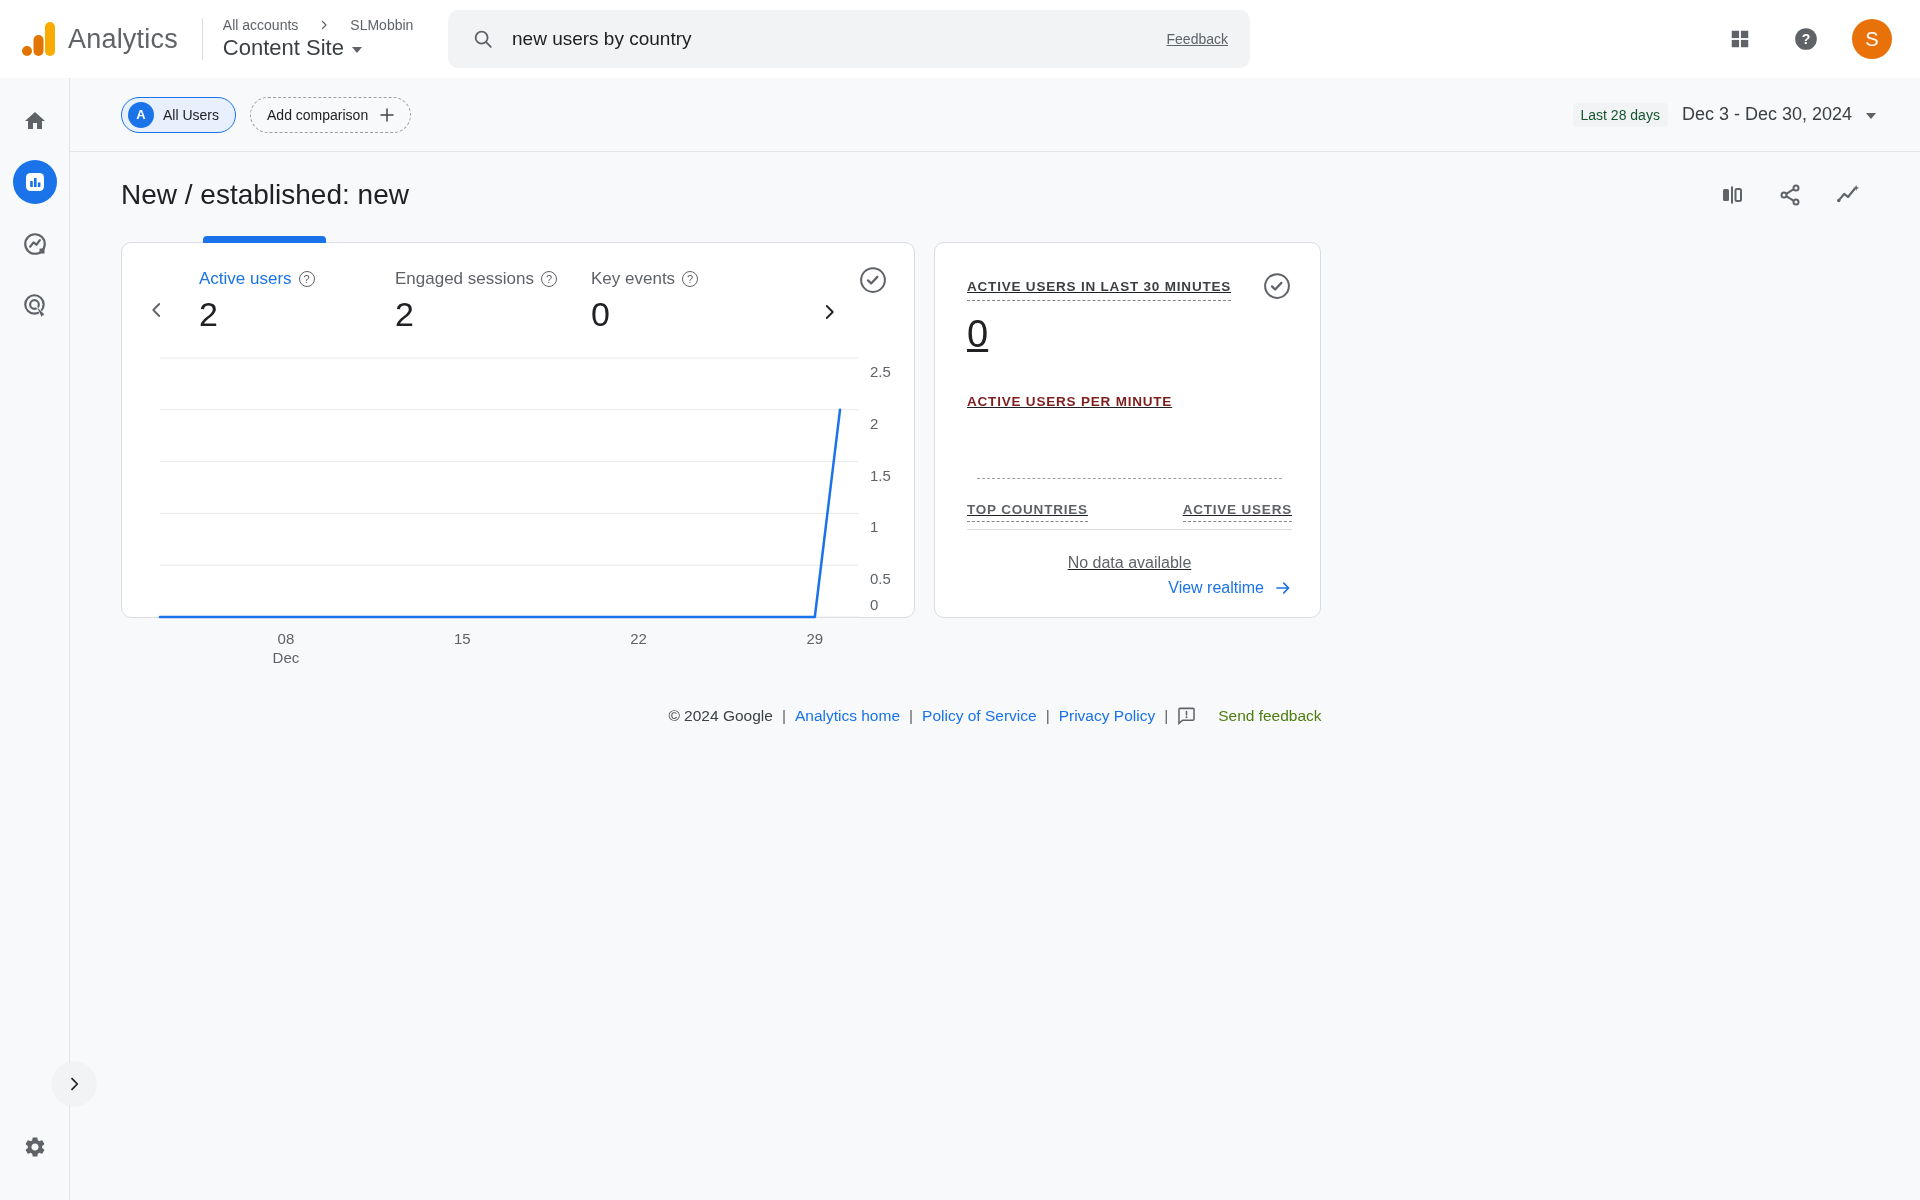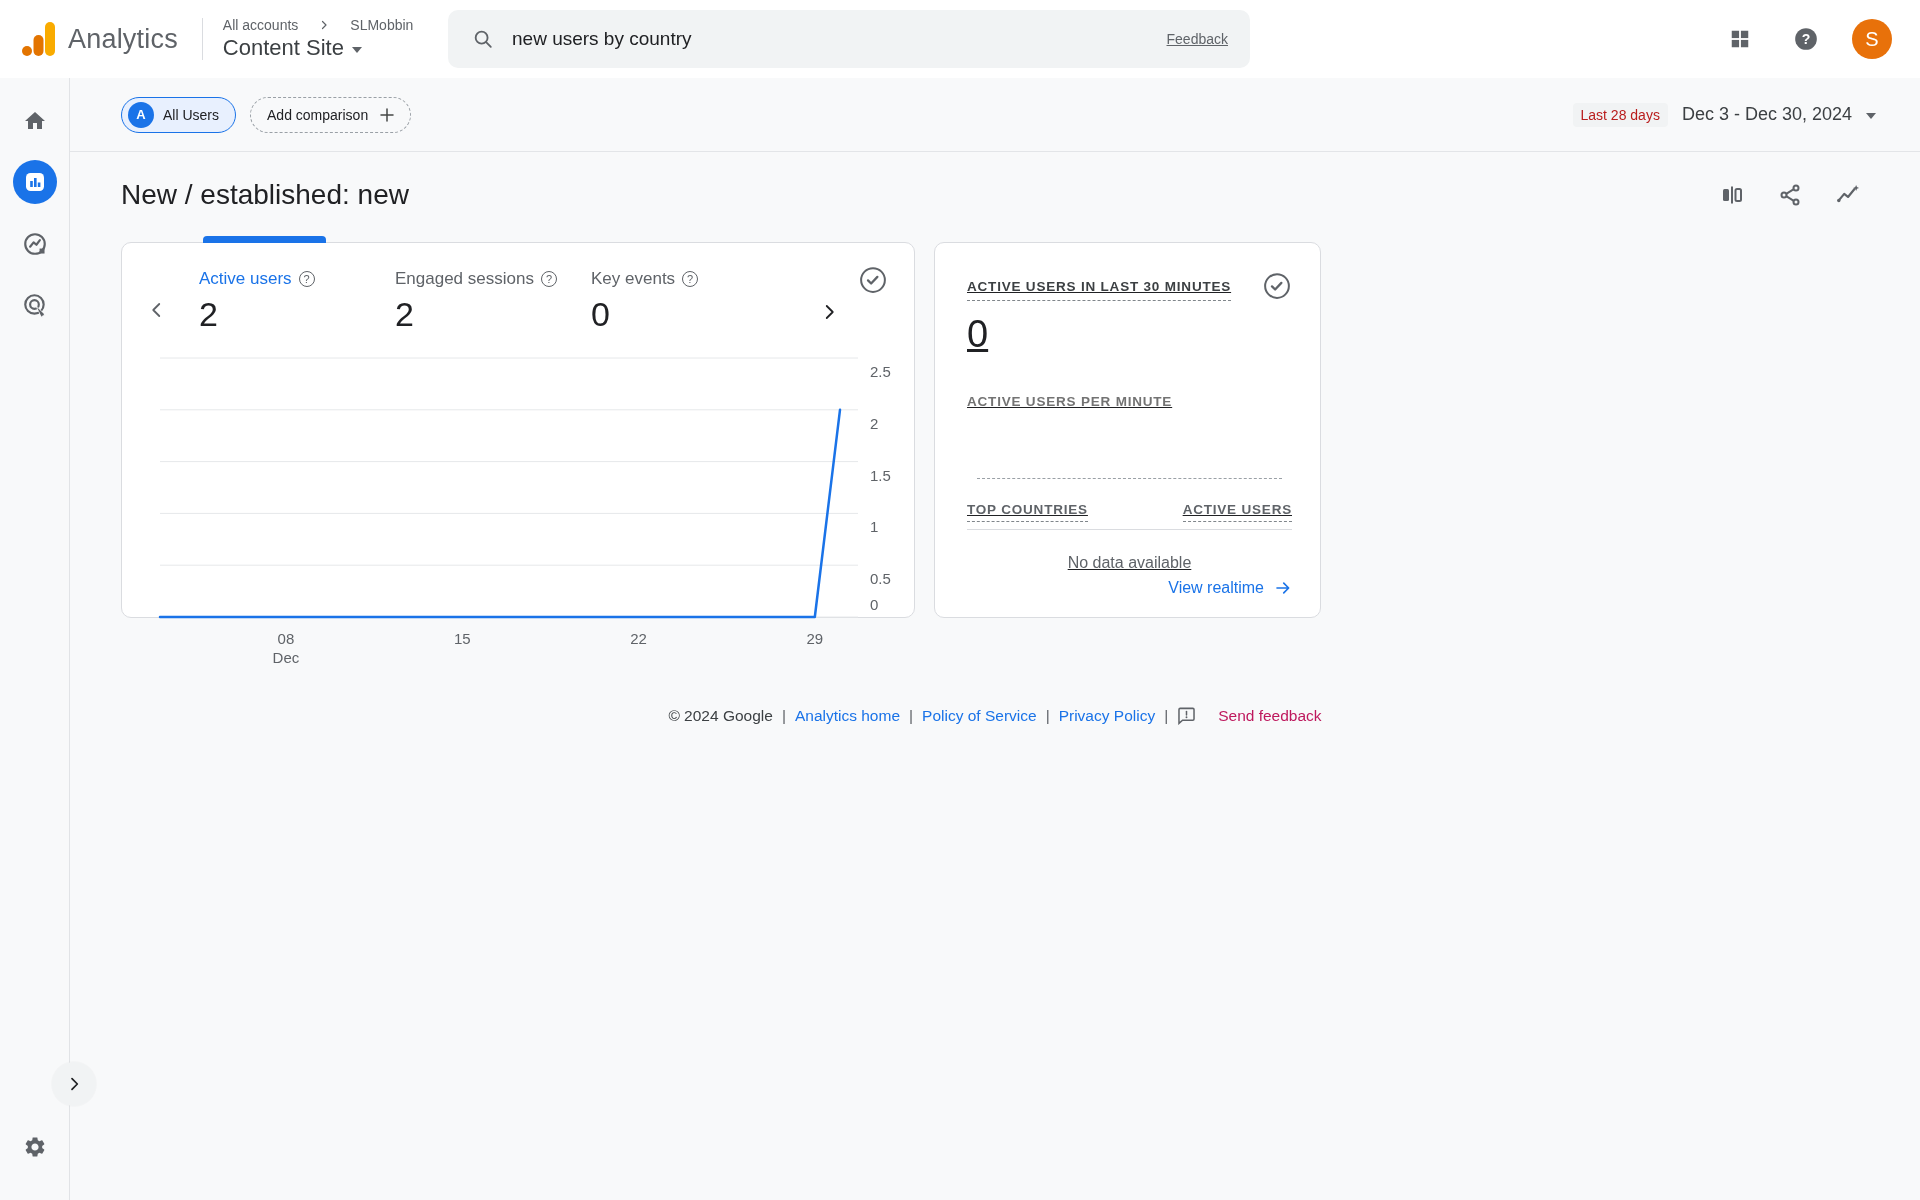--- a/index.html
+++ b/index.html
@@ -29,21 +29,21 @@
   .expand-btn { position:absolute; left:52px; top:1062px; width:44px; height:44px; border-radius:50%; background:#f1f3f4; display:flex; align-items:center; justify-content:center; cursor:pointer; box-shadow:0 0 0 1px rgba(0,0,0,0.02); }
 
   
   .main { position:absolute; left:70px; top:78px; right:0; bottom:0; overflow:hidden; }
   .toolbar { height:74px; display:flex; align-items:center; padding:0 44px 0 51px; border-bottom:1px solid #e3e5e8; }
   .chip { height:36px; border-radius:18px; display:flex; align-items:center; padding:0 16px 0 6px; gap:9px; font-size:14px; color:#202124; cursor:pointer; }
   .chip.segment { background:#e8f0fe; border:1px solid #1a73e8; }
   .chip-avatar { width:26px; height:26px; border-radius:50%; background:#1a73e8; color:#fff; font-size:13px; font-weight:bold; display:flex; align-items:center; justify-content:center; }
   .chip.add { border:1px dashed #9aa0a6; padding:0 14px 0 16px; margin-left:14px; gap:10px; }
   .date-area { margin-left:auto; display:flex; align-items:center; gap:14px; cursor:pointer; }
-  .date-preset { font-size:14px; color:#b91c1c; background:#f1f3f4; padding:4px 8px; border-radius:4px; }
+  .date-preset { font-size:14px; color:#14532d; background:#f1f3f4; padding:4px 8px; border-radius:4px; }
   .date-range { font-size:18px; color:#3c4043; }
 
   .title-row { height:86px; display:flex; align-items:center; padding:0 58px 0 51px; }
   .page-title { font-size:28px; font-weight:400; color:#202124; }
   .title-icons { margin-left:auto; display:flex; align-items:center; gap:30px; }
 
   .cards { display:flex; align-items:flex-start; padding-left:51px; margin-top:4px; }
   .card { background:#fff; border:1px solid #dadce0; border-radius:10px; height:376px; position:relative; }
   .card.metrics { width:794px; }
   .card.realtime { width:387px; margin-left:19px; }
@@ -60,32 +60,32 @@
   .help-ic::after { content:"?"; }
   .m-right { margin-left:auto; display:flex; align-items:flex-start; gap:16px; }
   .check-btn { cursor:pointer; margin-top:-4px; }
   #main-chart { display:block; margin:20px 0 0 0; }
 
   .rt-body { padding:36px 28px 0 32px;text-decoration:underline; }
   .rt-title-row { display:flex; align-items:flex-start; }
   .rt-title { font-size:13.5px; letter-spacing:.8px; color:#3c4043; font-weight:bold; border-bottom:1px dashed #80868b; padding-bottom:6px; }
   .rt-check { margin-left:auto; margin-top:-8px; cursor:pointer; }
   .rt-value { font-size:38px; color:#202124; margin-top:12px; }
-  .rt-permin { font-size:13.5px; letter-spacing:.8px; color:#737373; font-weight:bold; margin-top:38px; }
+  .rt-permin { font-size:13.5px; letter-spacing:.8px; color:#7f1d1d; font-weight:bold; margin-top:38px; }
   .rt-spark { height:70px; margin:0 10px; border-bottom:1px dashed #9aa0a6; }
   .rt-cols { display:flex; justify-content:space-between; margin-top:23px;text-align:center; }
   .rt-col { font-size:13.5px; letter-spacing:.8px; color:#5f6368; font-weight:bold; border-bottom:1px dashed #80868b; padding-bottom:4px; }
   .rt-rule { border-top:1px solid #dadce0; margin-top:7px; }
   .rt-empty { text-align:center; font-size:16px; color:#5f6368; margin-top:24px; }
   .rt-link { position:absolute; right:28px; bottom:20px; display:flex; align-items:center; gap:10px; color:#1a73e8; font-size:16px; font-weight:500; cursor:pointer; }
 
   .footer { margin-top:88px; display:flex; justify-content:center; align-items:center; gap:9px; font-size:15.5px; color:#3c4043; }
   .footer a { color:#1a73e8; text-decoration:none; cursor:pointer; }
   .footer .sep { color:#5f6368; }
-  .send-feedback { display:flex; align-items:center; gap:22px; cursor:pointer; color:#be185d; }
+  .send-feedback { display:flex; align-items:center; gap:22px; cursor:pointer; color:#4d7c0f; }
 
   svg { display:block; }
 </style>
 </head>
 <body>
 
 <div class="header">
   <div class="logo-wrap">
     <svg width="36" height="38" viewBox="0 0 36 38">
       <rect x="23" y="2" width="10" height="34" rx="5" fill="#f9ab00"></rect>

